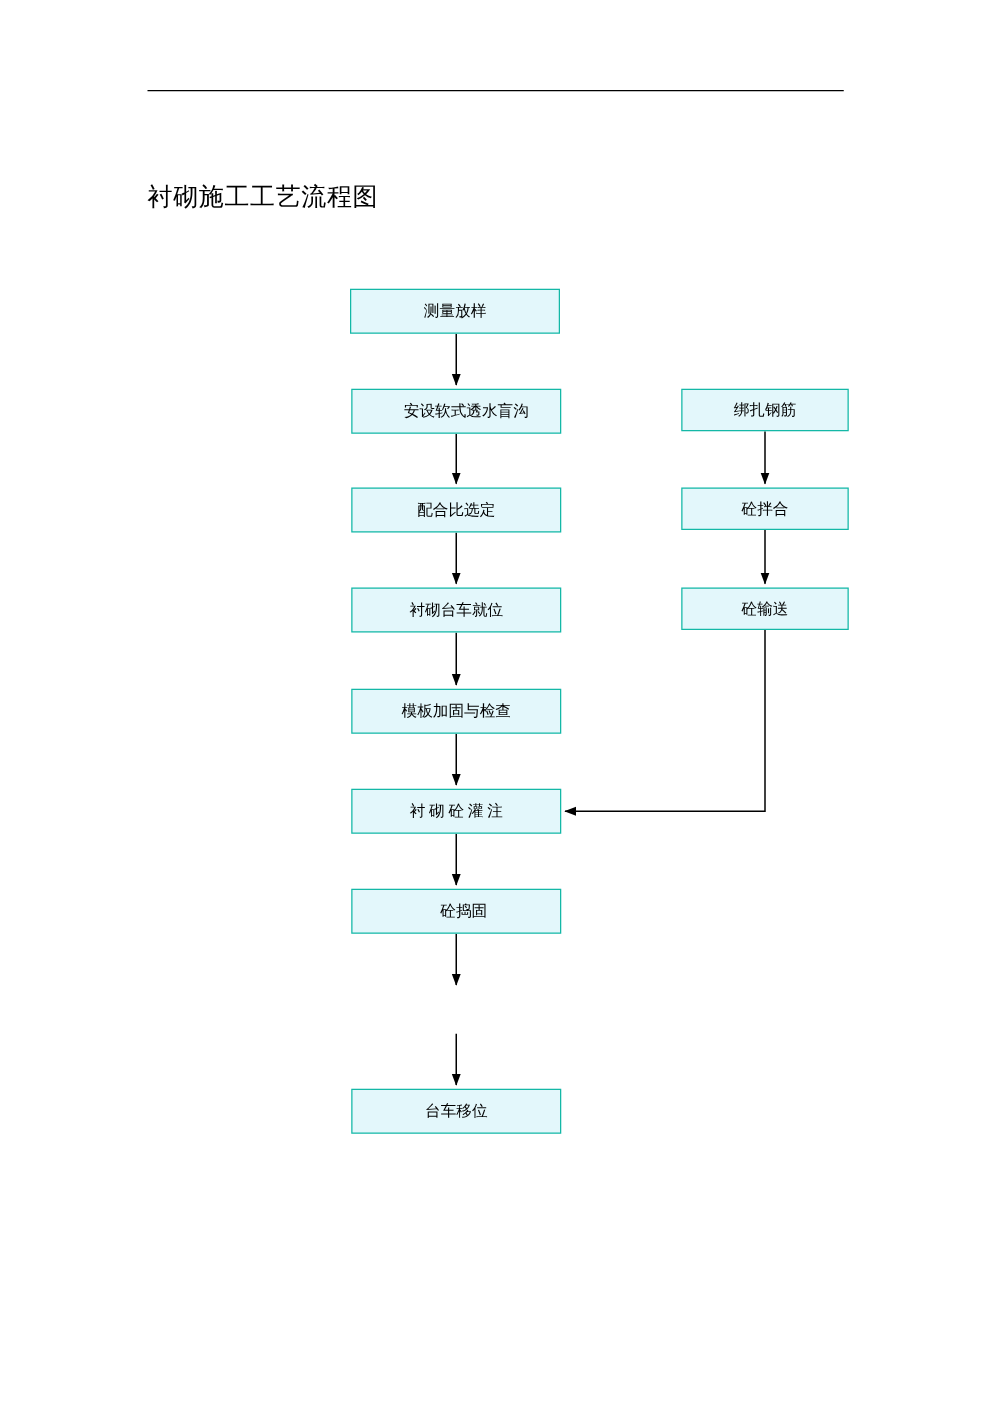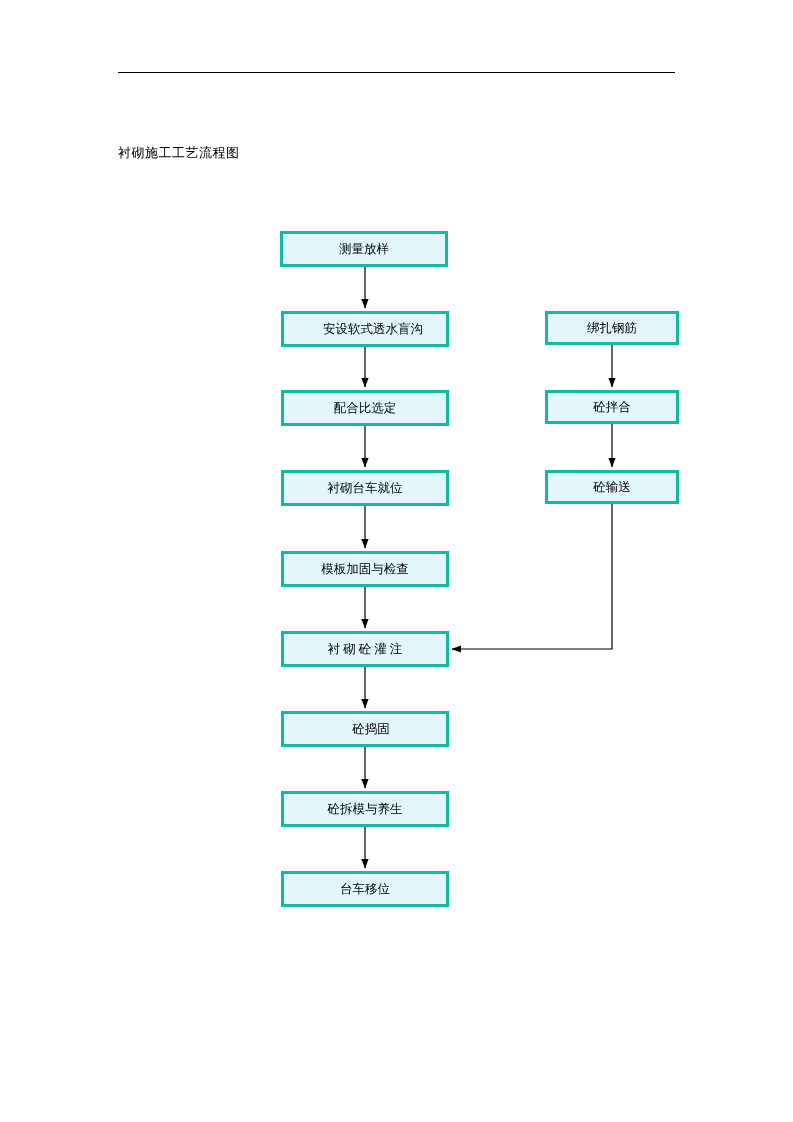--- a/index.html
+++ b/index.html
@@ -25,36 +25,36 @@
     left: 118px;
     top: 72px;
     width: 557px;
     height: 0;
     border-top: 1px solid #000000;
   }
   .doc-title {
     position: absolute;
     left: 118px;
     top: 144px;
-    font-size: 13px;
+    font-size: 20px;
     color: #000000;
     letter-spacing: 0.5px;
     white-space: nowrap;
   }
   .flow {
     position: absolute;
     left: 0;
     top: 0;
     width: 793px;
     height: 1122px;
   }
   .node {
     position: absolute;
     box-sizing: border-box;
-    border: 3px solid #14b8a6;
+    border: 1px solid #14b8a6;
     background: #e3f7fb;
     display: flex;
     align-items: center;
     justify-content: center;
     font-size: 12.5px;
     color: #000000;
     white-space: nowrap;
   }
   .node.spaced {
     letter-spacing: 3px;
@@ -123,23 +123,20 @@
     </div>
 
     <div class="node spaced" style="left:281px; top:631px; width:168px; height:36px;">
       <span>衬砌砼灌注</span>
     </div>
 
     <div class="node" style="left:281px; top:711px; width:168px; height:36px;padding-left:12px;">
       <span>砼捣固</span>
     </div>
 
-    <div class="node" style="left:281px; top:791px; width:168px; height:36px;">
-      <span>砼拆模与养生</span>
-    </div>
 
     <div class="node" style="left:281px; top:871px; width:168px; height:36px;">
       <span>台车移位</span>
     </div>
 
     <div class="node" style="left:545px; top:311px; width:134px; height:34px;">
       <span>绑扎钢筋</span>
     </div>
 
     <div class="node" style="left:545px; top:390px; width:134px; height:34px;">

